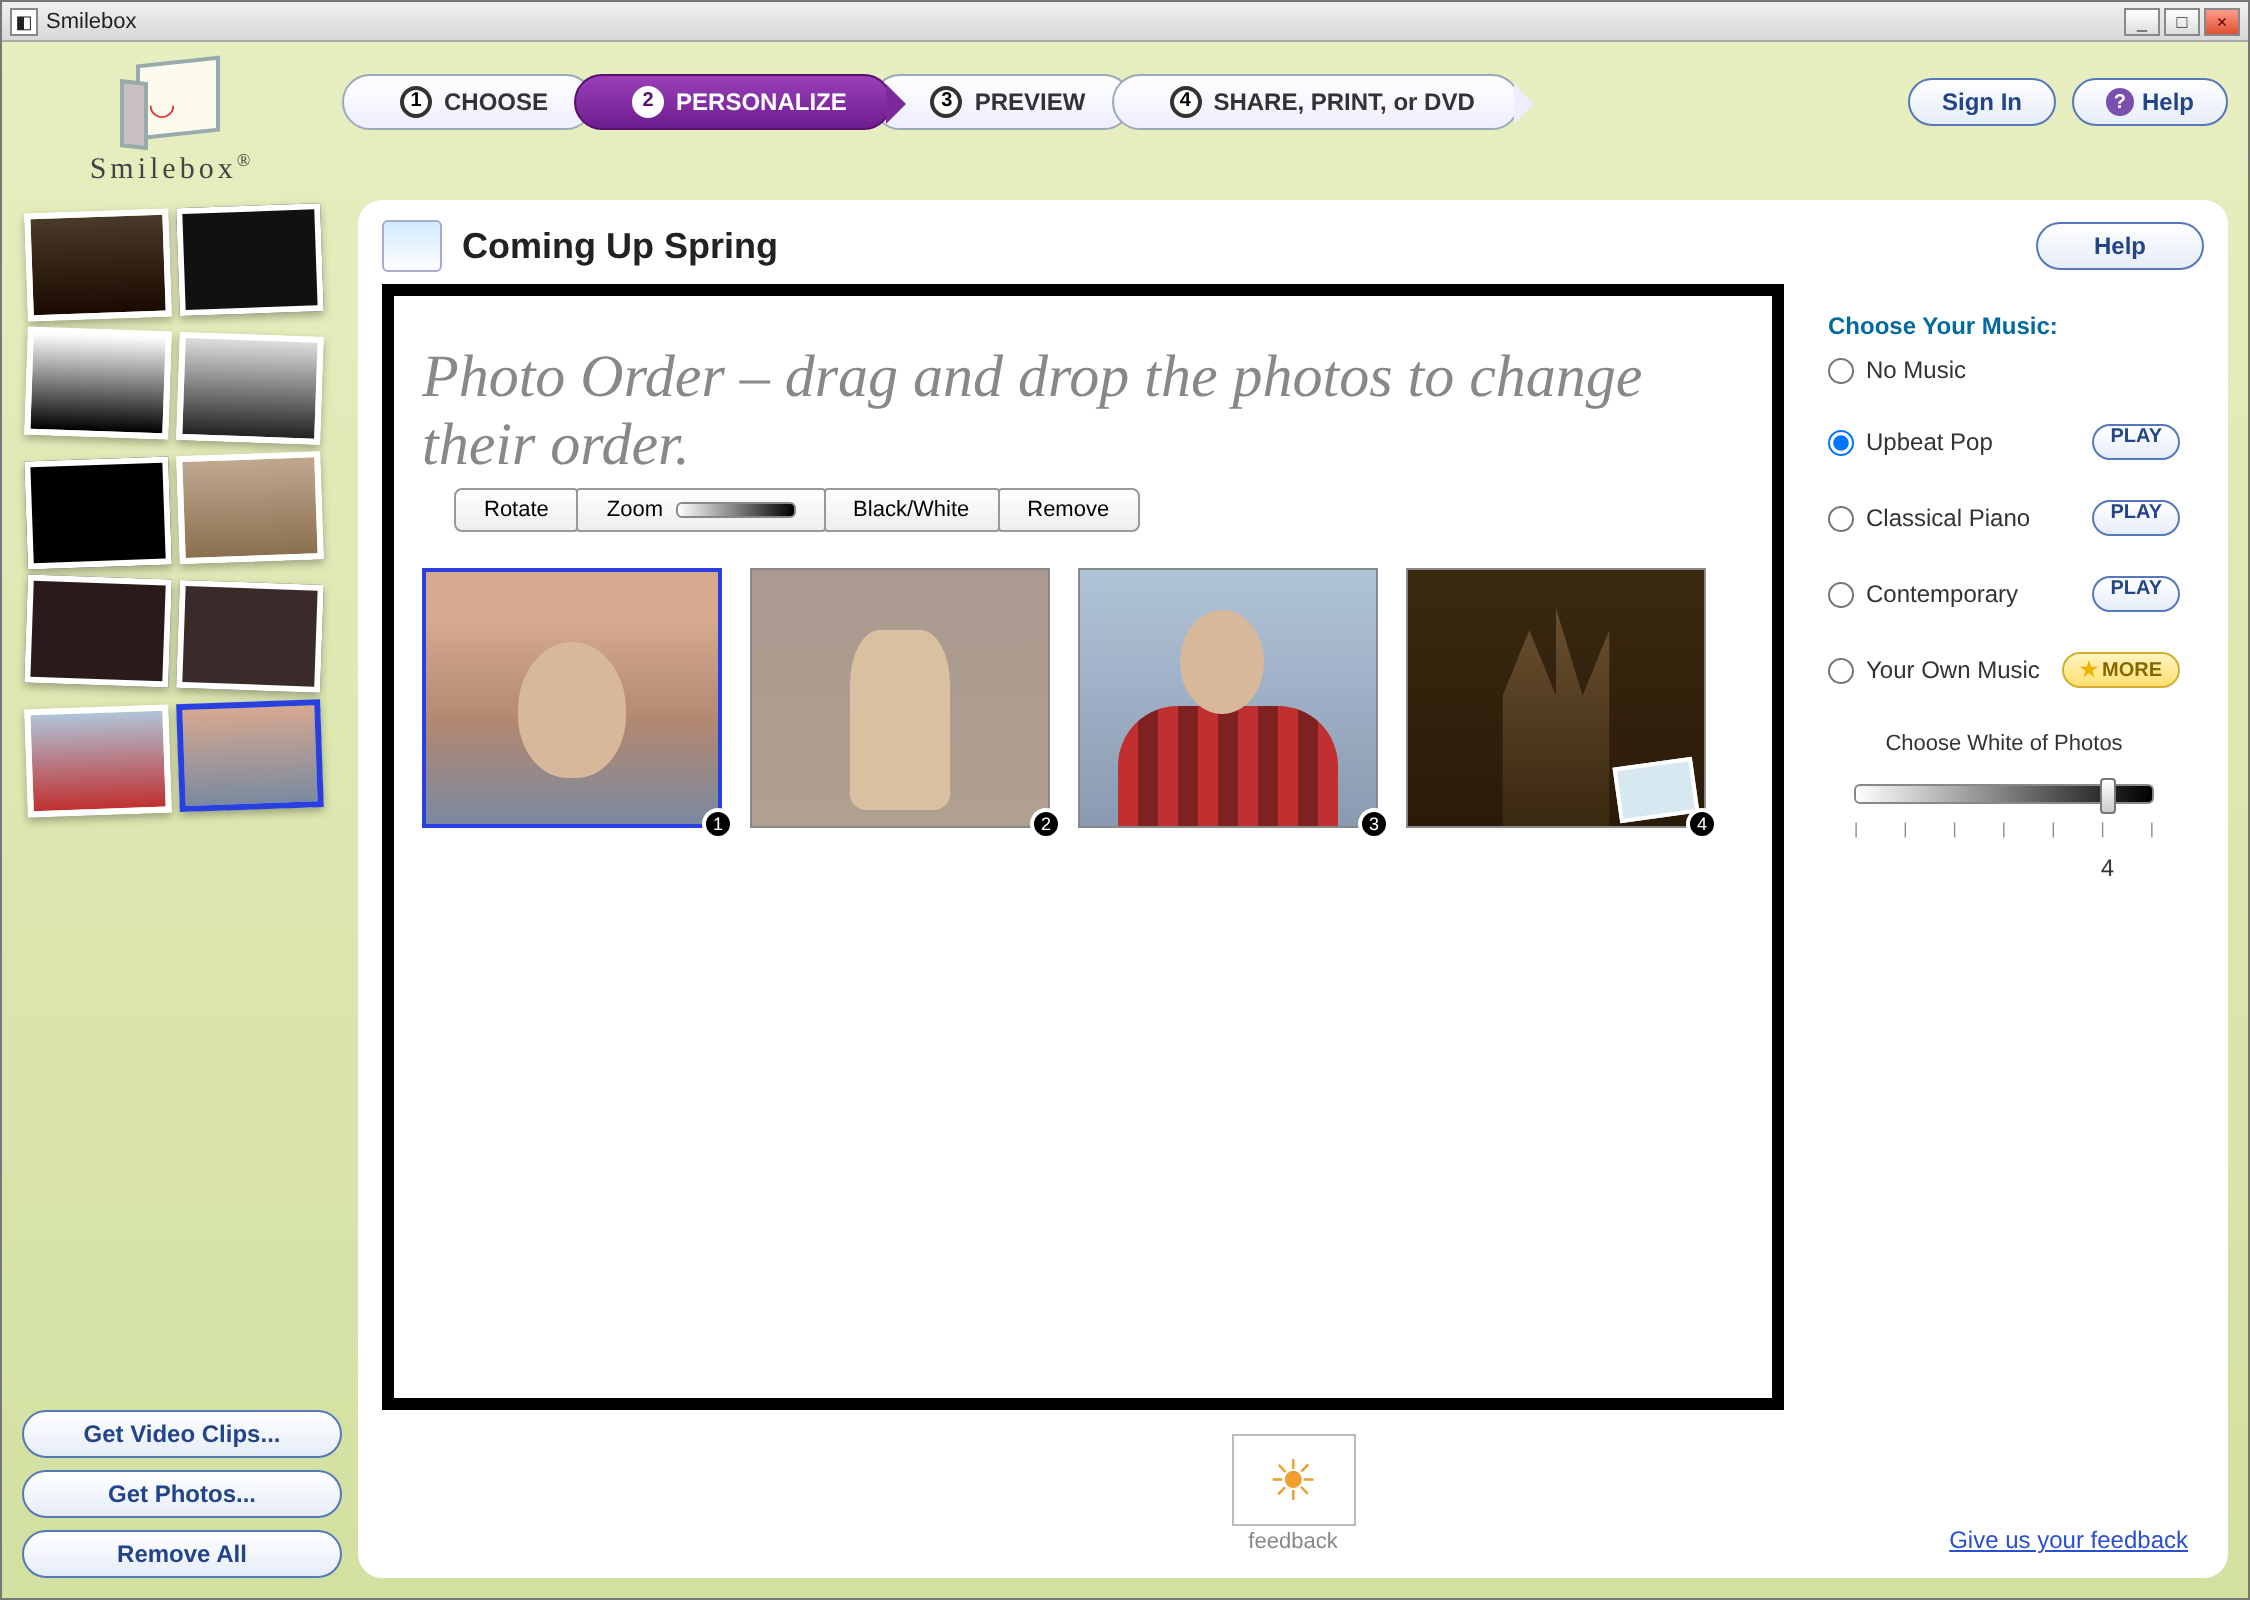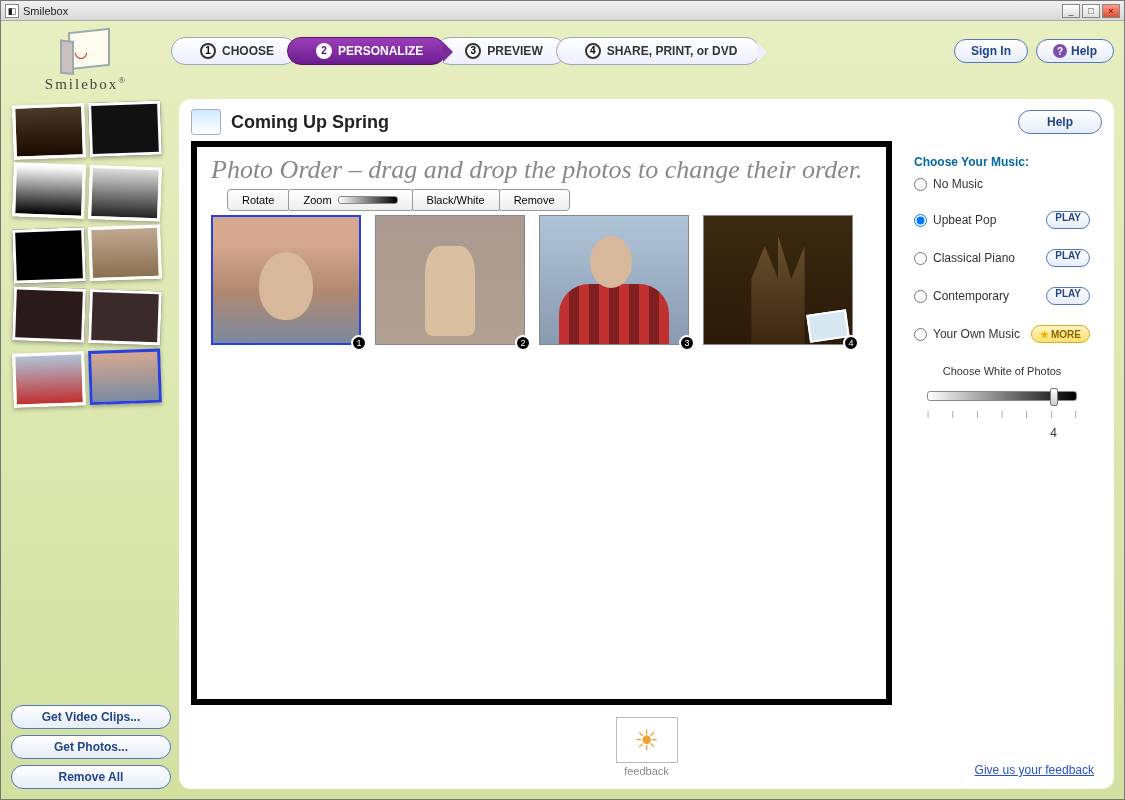--- a/index.html
+++ b/index.html
@@ -49,22 +49,22 @@
 
 
 .center { flex:1; background: #fff; border-radius: 12px; padding: 10px 12px 8px 12px; display:flex; flex-direction:column; min-width:0;}
 .centerhead { display:flex; align-items:center; gap:10px; margin-bottom:6px;}
 .templatethumb{width:30px;height:26px;background:linear-gradient(#cfeaff,#fff);border:1px solid #aac;border-radius:3px;}
 .projtitle{font-family: "Trebuchet MS", sans-serif; font-size:18px; font-weight:bold; color:#222;}
 .headspacer{flex:1;}
 
 .canvaswrap{flex:1;background:#000;padding:6px;display:flex;min-height:0;}
 .canvas{flex:1;background:#fff;display:flex;flex-direction:column;position:relative;}
-.instruction{font-family: "Brush Script MT", cursive; font-style: italic; font-size: 26px; color:#888; padding:8px 14px 4px 14px;}
-.phototools{display:flex;gap:0;margin:0 0 0 30px;}
+.instruction{font-family: "Brush Script MT", cursive; font-style: italic; font-size: 30px; color:#888; padding:24px 14px 4px 14px;}
+.phototools{display:flex;gap:0;margin:0 0 14px 30px;}
 .ptool{height:22px;padding:0 14px;background:linear-gradient(#fff,#eee);border:1px solid #999;font-size:11px;display:flex;align-items:center;gap:6px;border-radius:2px;margin-right:-1px;}
 .ptool:first-child{border-radius:4px 2px 2px 4px;}
 .ptool:last-child{border-radius:2px 4px 4px 2px;}
 .zoomslider{width:60px;height:8px;background:linear-gradient(90deg,#fff,#000);border:1px solid #888;border-radius:3px;}
 
 .photorow{display:flex;gap:14px;padding:4px 14px;}
 .photo{position:relative;width:150px;}
 .photobox{width:150px;height:130px;border:1px solid #888;background:#8a7a6a;position:relative;overflow:hidden;}
 .photobox.sel{border:2px solid #2a3fe0;}
 .p1{background:linear-gradient(#d6a890 20%,#b08870 60%, #7a8aa0);}

